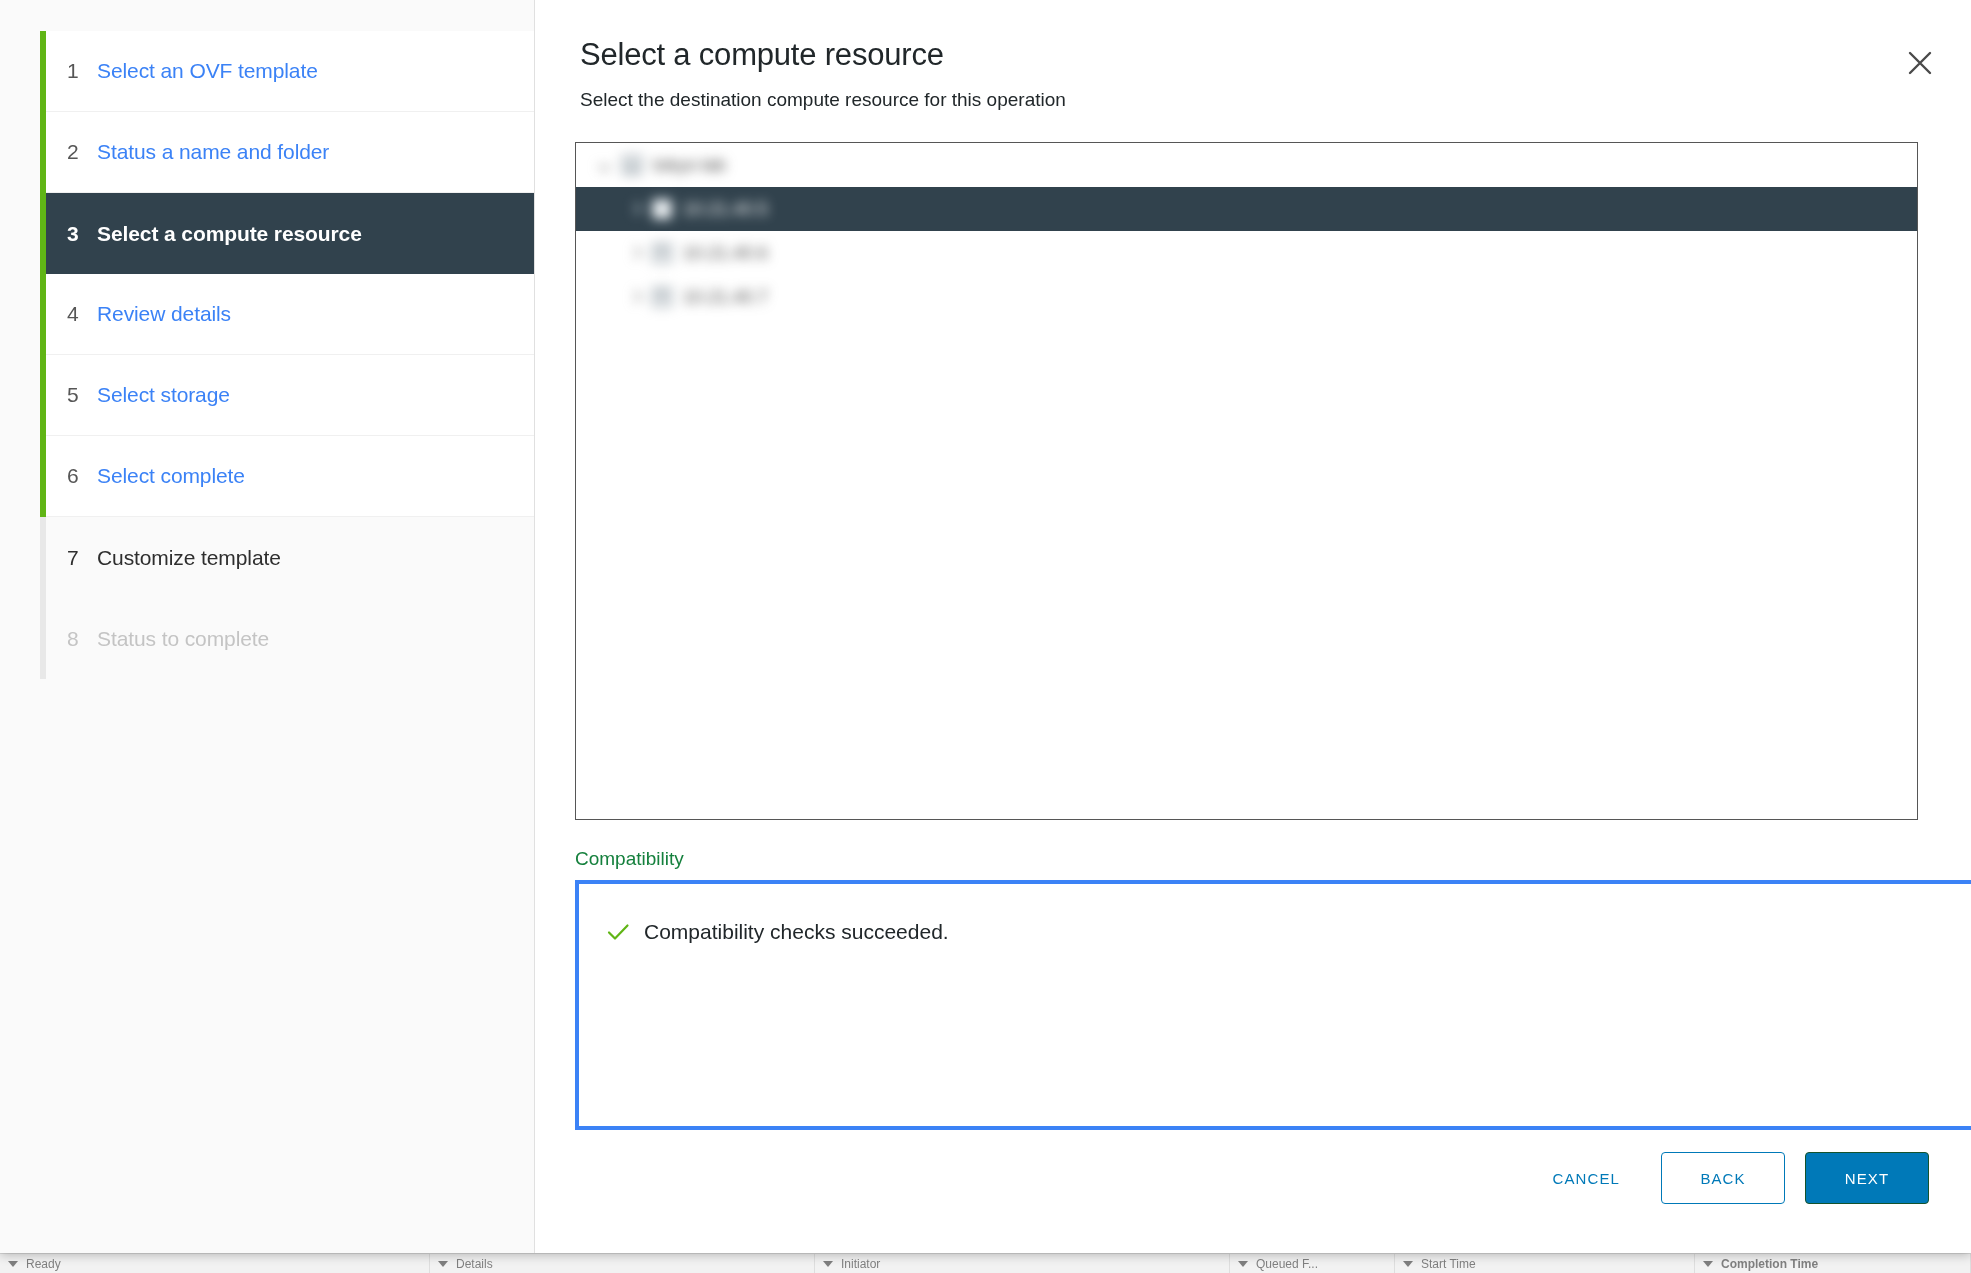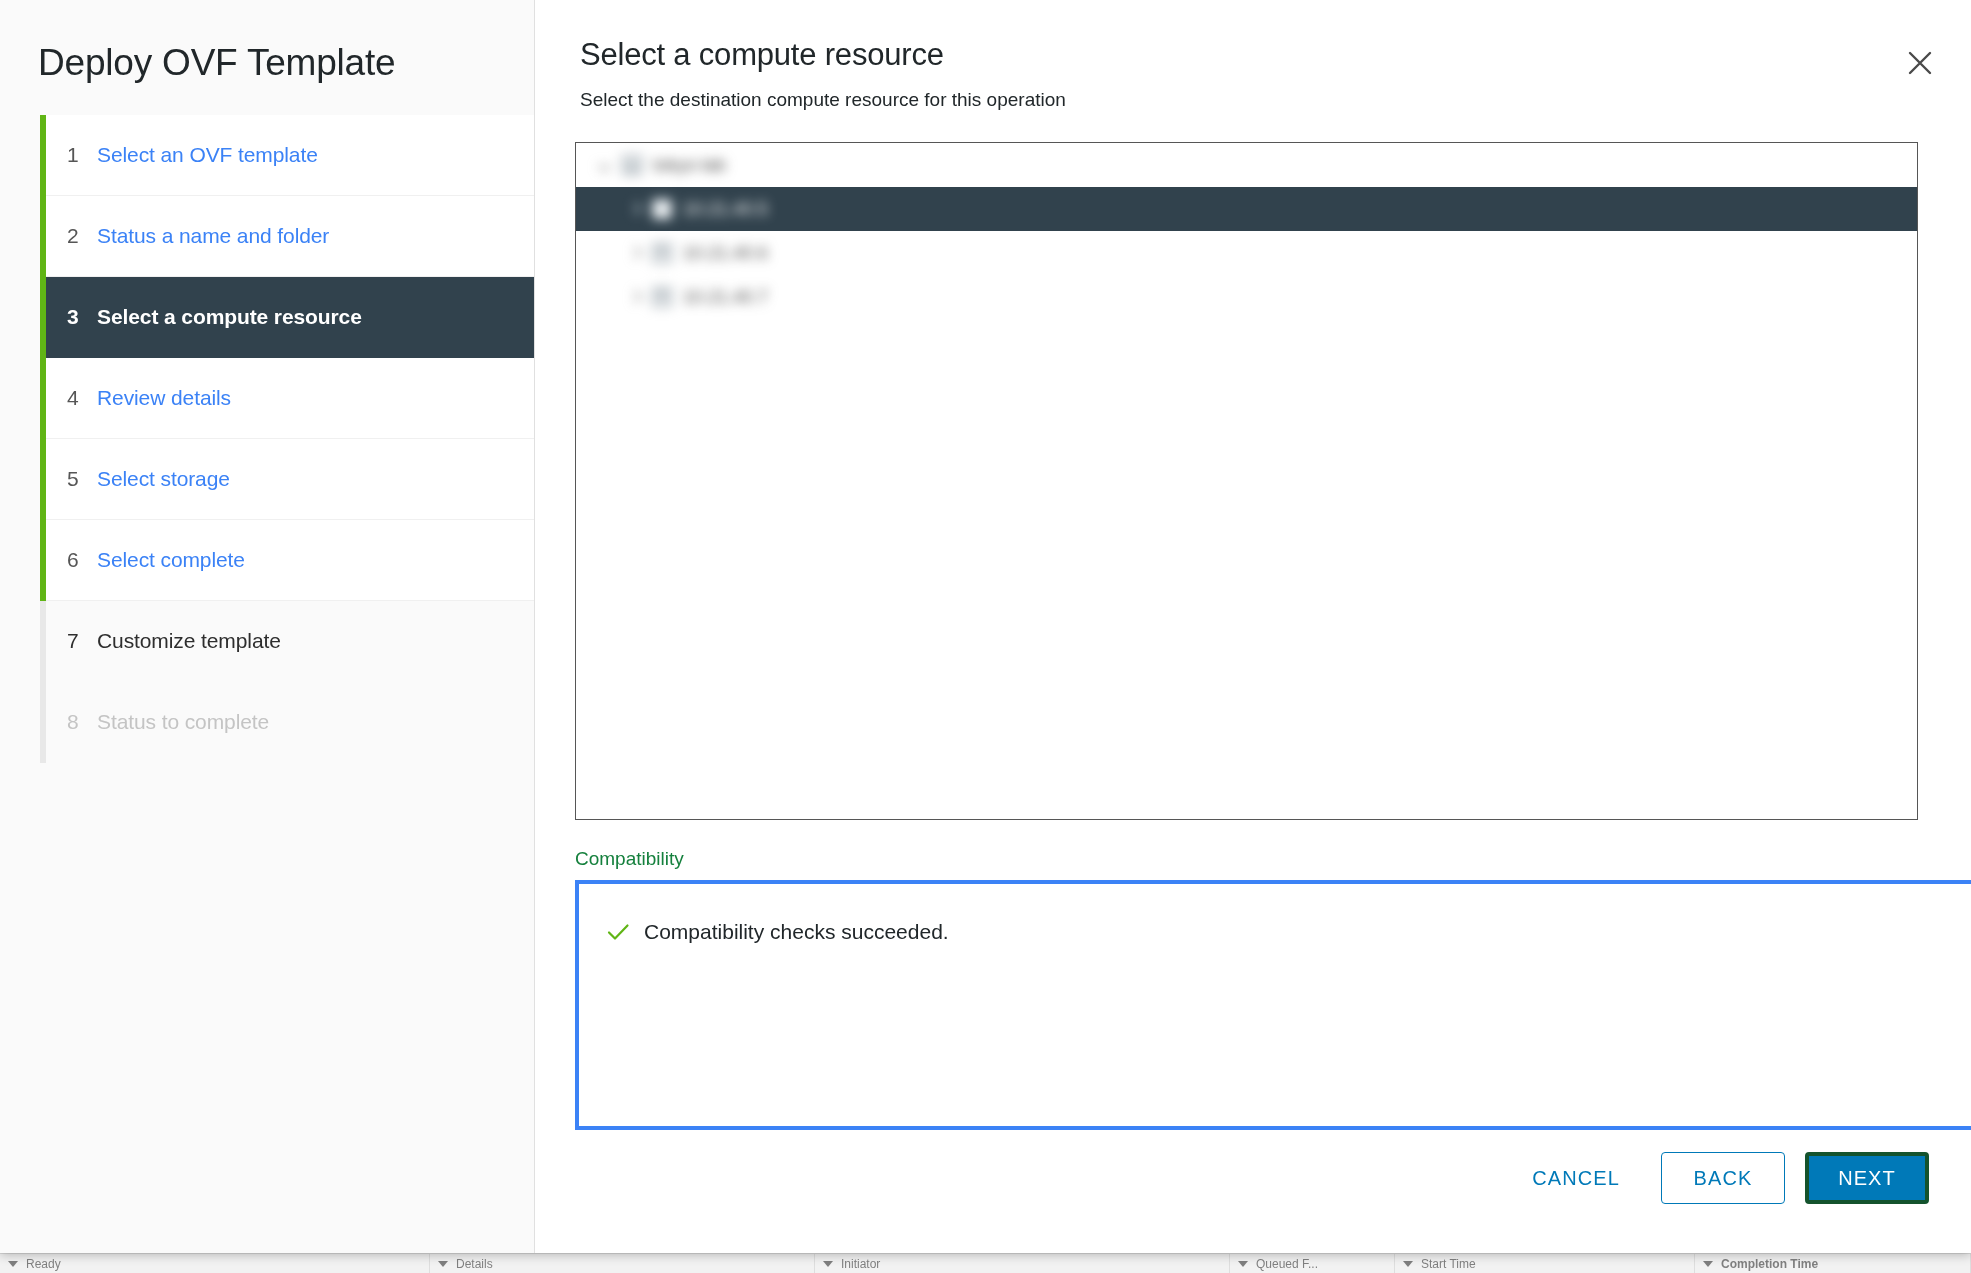--- a/index.html
+++ b/index.html
@@ -299,21 +299,21 @@
   #footer {
     position: absolute;
     right: 42px;
     bottom: 49px;
     display: flex;
     align-items: center;
     gap: 0;
   }
   .btn {
     font-family: "Liberation Sans", "DejaVu Sans", sans-serif;
-    font-size: 20px;
+    font-size: 15px;
     letter-spacing: 1.1px;
     font-weight: 500;
     cursor: pointer;
     border-radius: 4px;
     display: inline-flex;
     align-items: center;
     justify-content: center;
   }
   #btn-cancel {
     background: transparent;
@@ -327,21 +327,21 @@
     background: #ffffff;
     border: 1px solid #0079b8;
     color: #0079b8;
     height: 52px;
     min-width: 124px;
     padding: 0 22px;
     margin-right: 20px;
   }
   #btn-next {
     background: #0079b8;
-    border: 4px solid #14532d;
+    border: 1px solid #14532d;
     color: #ffffff;
     height: 52px;
     min-width: 124px;
     padding: 0 22px;
   }
 </style>
 </head>
 <body>
 
 <div id="bg-tasks">
@@ -369,21 +369,20 @@
       <div class="bg-col" style="width: 276px; font-weight: bold;">
         <span class="bg-caret"></span>
         <span>Completion Time</span>
       </div>
     </div>
 </div>
 
 <div id="modal">
 
   <div id="wizard-nav">
-    <div id="wizard-title">Deploy OVF Template</div>
     <div id="steps-wrap">
       <div id="rail-done" style="height: 486px;"></div>
       <div id="rail-todo" style="top: 486px; height: 162px;"></div>
 
     <div class="step">
           <span class="step-num">1</span>
           <span class="step-label">Select an OVF template</span>
         </div>
         <div class="step">
           <span class="step-num">2</span>

